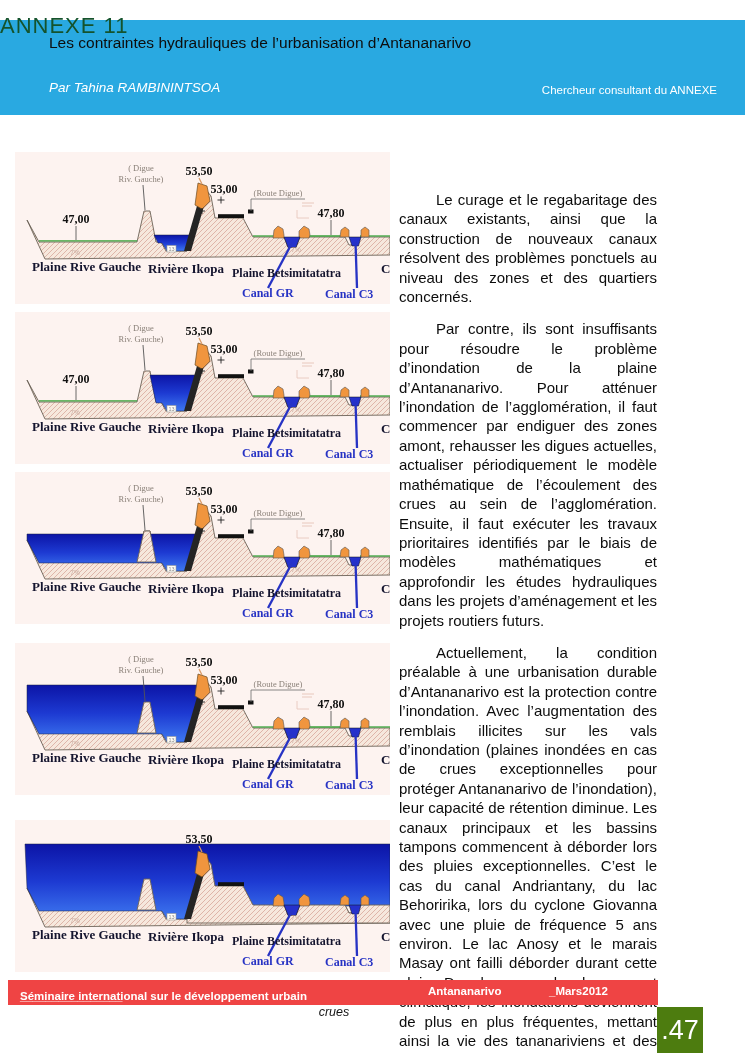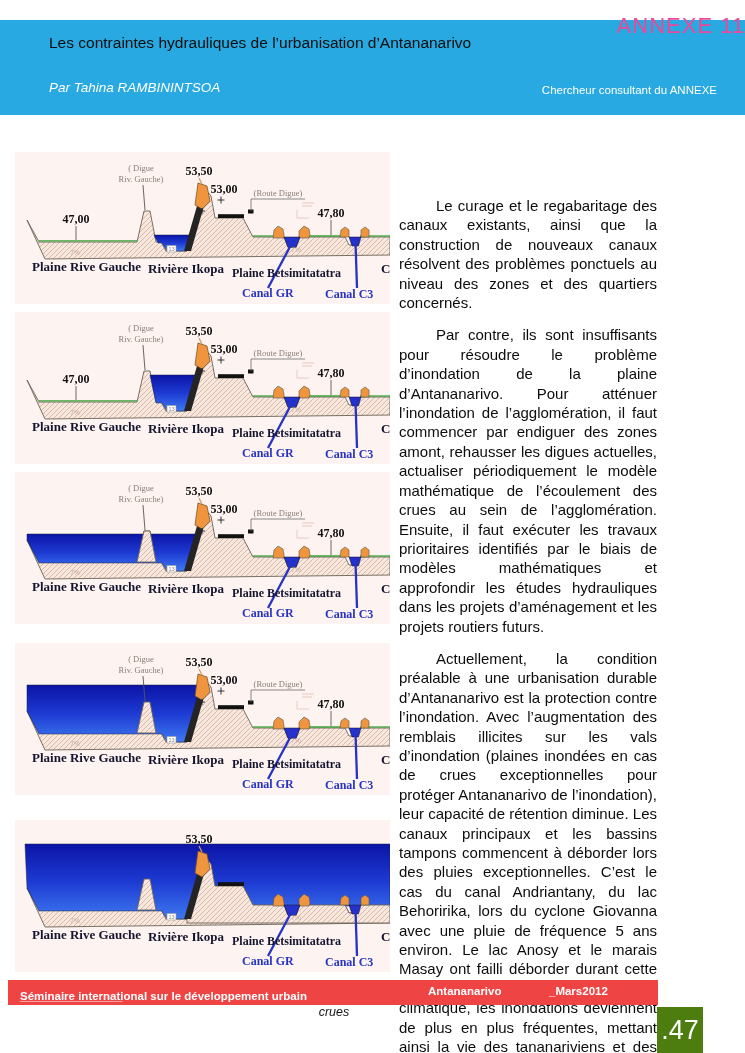--- a/index.html
+++ b/index.html
@@ -1,36 +1,36 @@
 <!DOCTYPE html>
 <html><head>
 <meta charset="utf-8">
 <style>
   html,body{margin:0;padding:0}
   body{width:745px;height:1053px;background:#fff;position:relative;overflow:hidden;
        font-family:"Liberation Sans",sans-serif;}
 
-  .annexe{position:absolute;top:13px;left:0;width:745px;text-align:right;
-          font-size:22px;letter-spacing:1px;color:#ec4899;z-index:3}
+  .annexe{position:absolute;top:13px;left:0;width:745px;text-align:left;
+          font-size:22px;letter-spacing:1px;color:#14532d;z-index:3}
   .band{position:absolute;top:20px;left:0;width:745px;height:95px;background:#29a9e1;z-index:1}
   .band-title{position:absolute;top:14px;left:49px;font-size:15.5px;color:#0d0d0d}
   .band-author{position:absolute;top:60px;left:49px;font-size:13.5px;font-weight:normal;
                font-style:italic;color:#fff}
   .band-role{position:absolute;top:64px;right:28px;font-size:11.5px;color:#fff}
 
   .figcol{position:absolute;left:15px;top:152px;width:375px;height:850px;z-index:2}
   .panel{position:absolute;left:0;width:375px;height:152px}
   .panel svg{display:block}
 
   .caption{position:absolute;left:278px;top:991px;width:112px;text-align:center;
            font-style:italic;font-size:12.5px;color:#141414;z-index:2}
 
   .article{position:absolute;left:399px;top:186px;width:258px;font-size:15px;
            line-height:19.4px;text-align:justify;color:#0c0c0c;z-index:2}
-  .article p{margin:10px 0 13px 0;text-indent:37px}
+  .article p{margin:4px 0 13px 0;text-indent:37px}
 
   .footer-bar{position:absolute;left:8px;top:980px;width:650px;height:25px;
               background:#ef4444;color:#fff;font-size:11.5px;font-weight:bold;z-index:2}
   .footer-bar span{position:absolute;top:5px;white-space:pre}
   .f1{left:12px}.f2{left:420px}.f3{left:541px}
   .badge{position:absolute;left:657px;top:1007px;width:46px;height:46px;background:#4d7c0f;
          color:#fff;font-size:27px;display:flex;align-items:center;justify-content:center;z-index:3}
   .pagenum{position:absolute;left:666px;top:1024px;font-size:13px;color:#2a2a2a;
            font-family:"Liberation Serif",serif;z-index:2}
 

